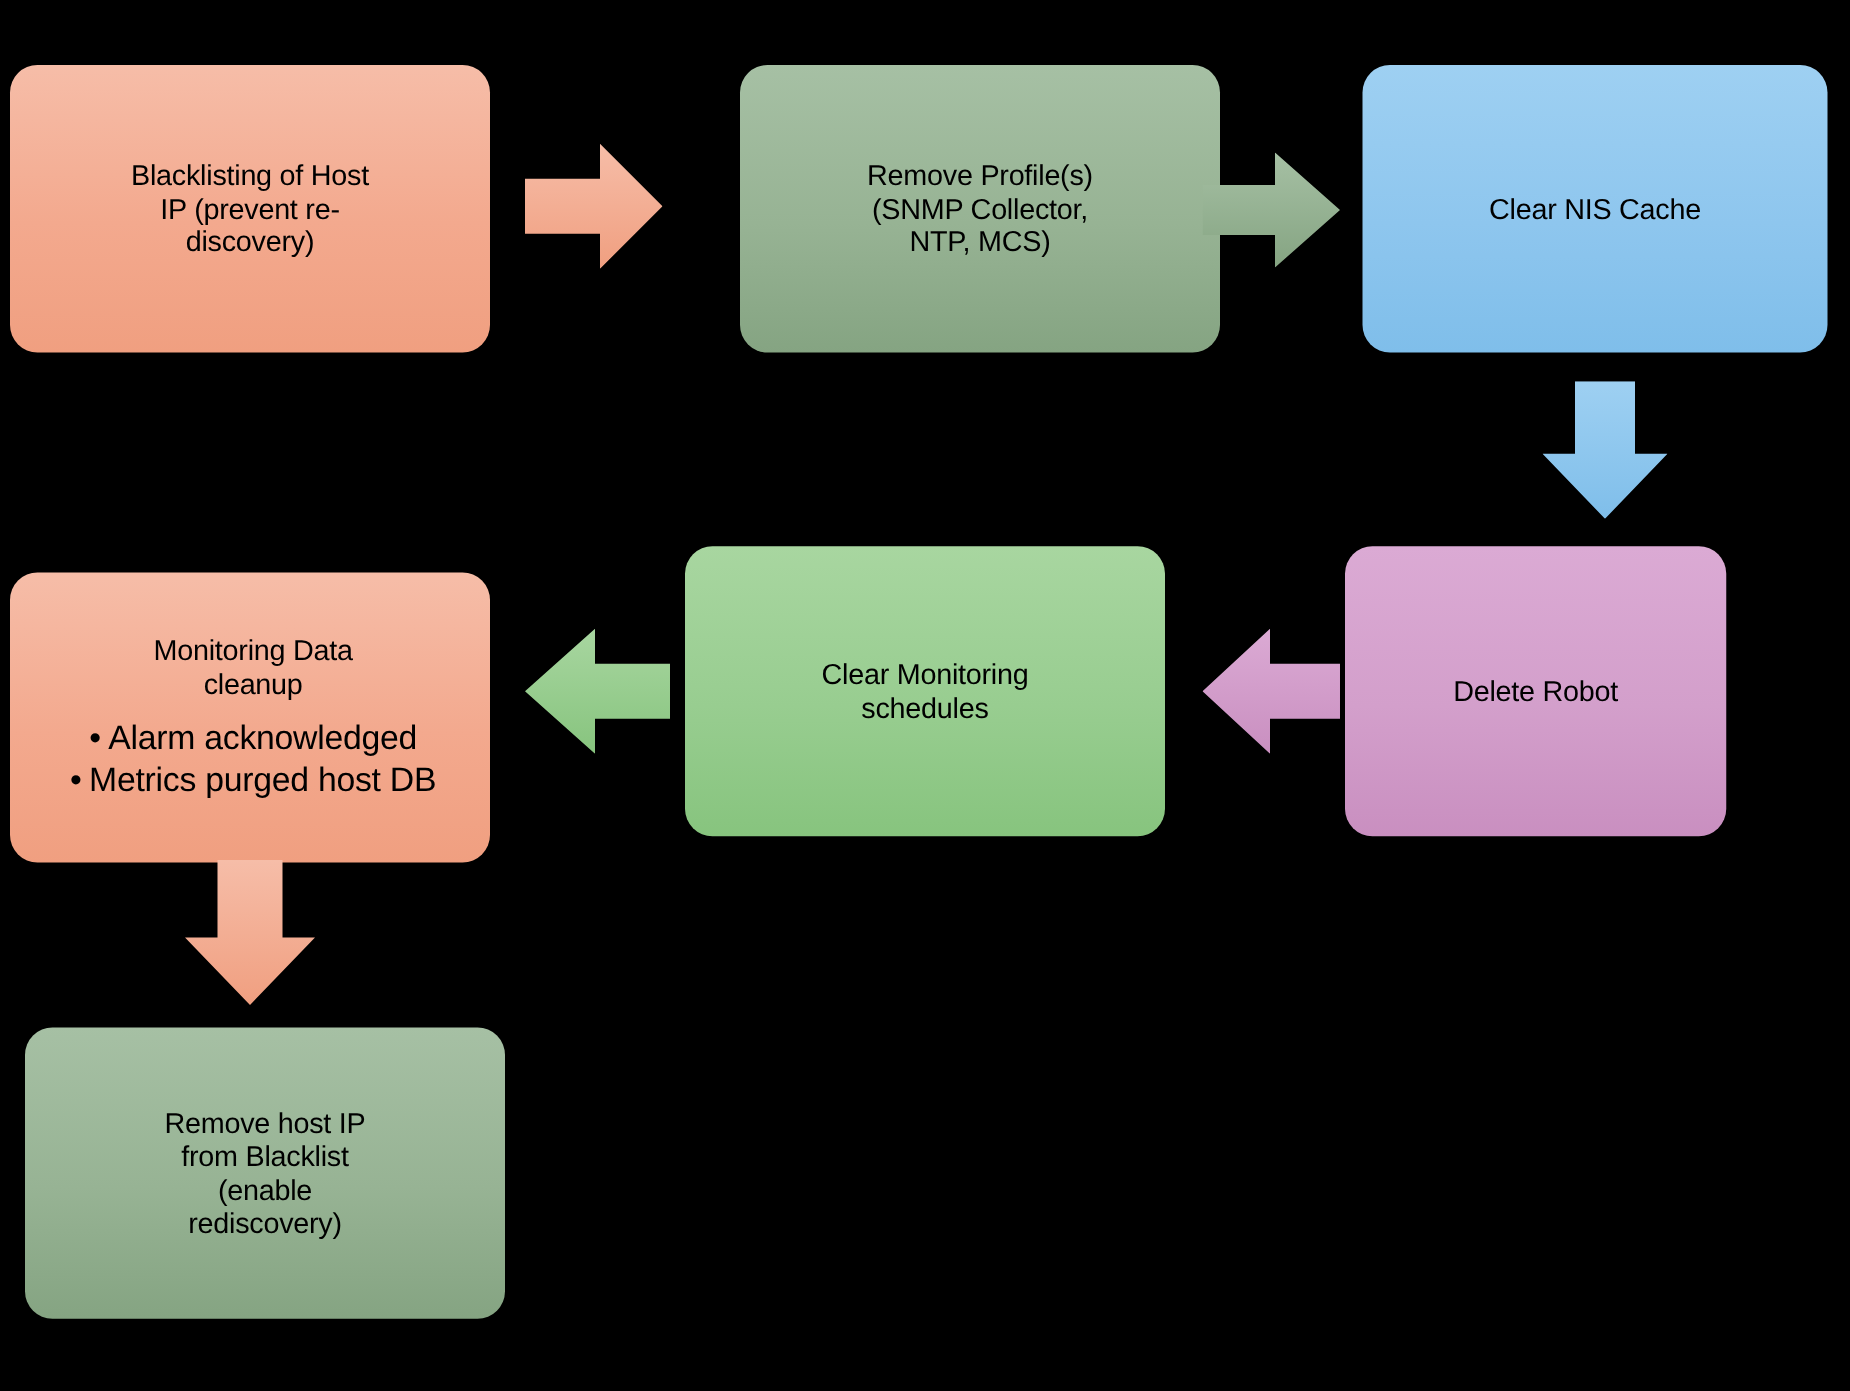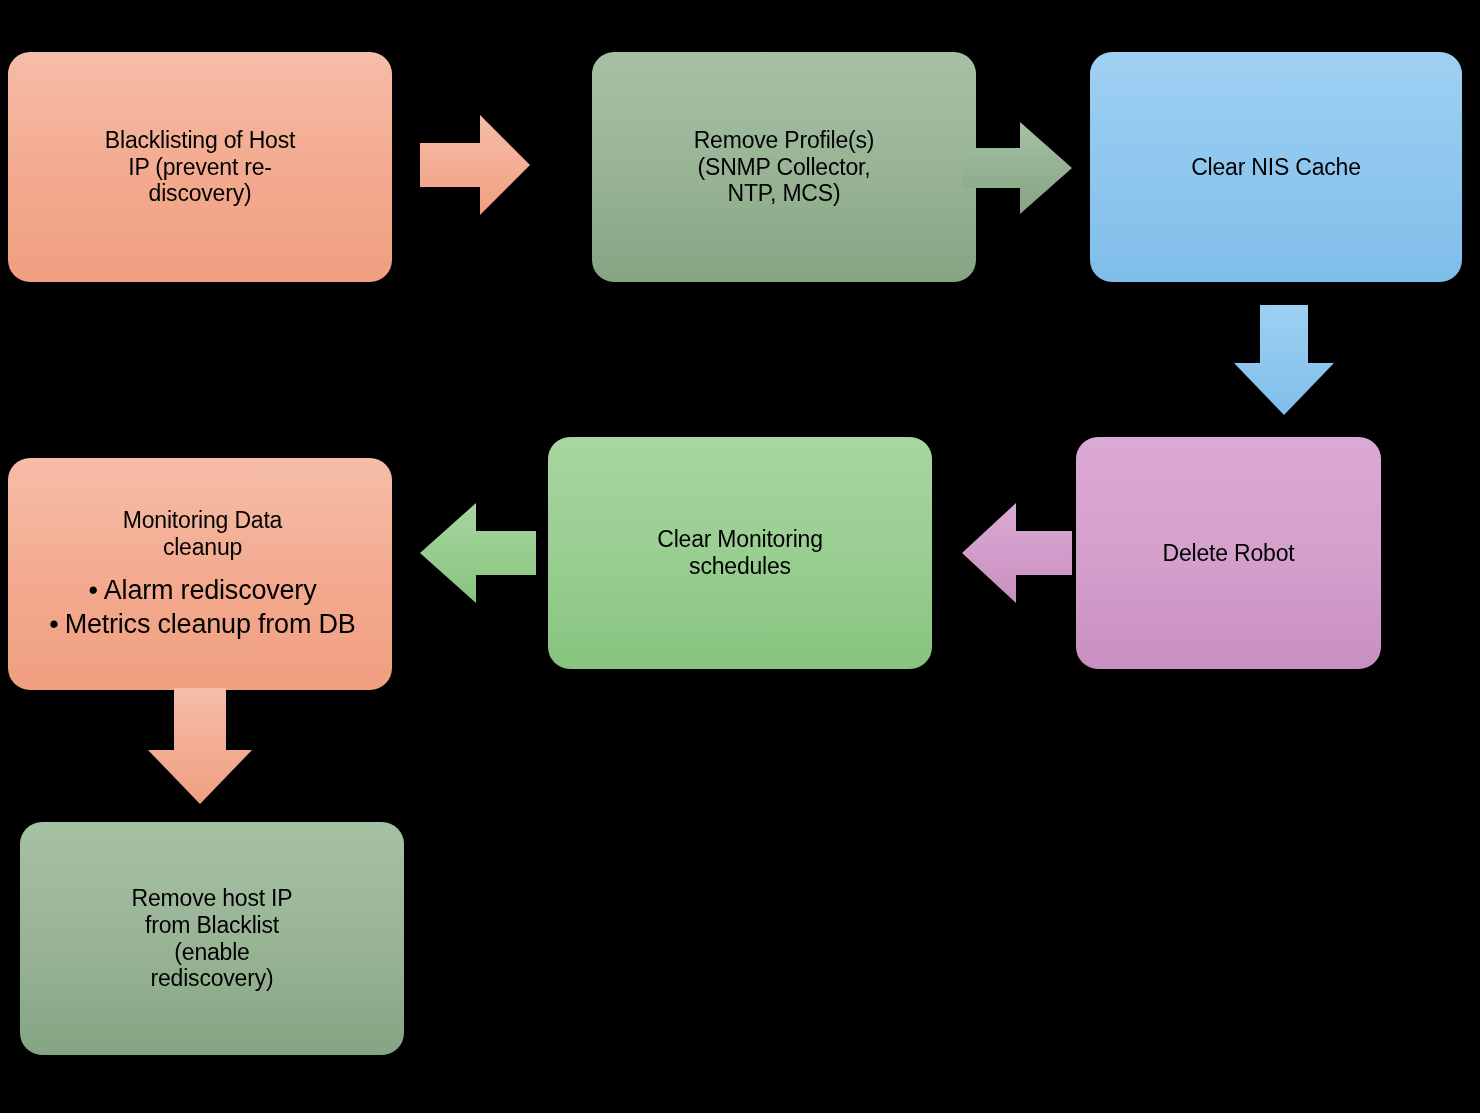--- a/index.html
+++ b/index.html
@@ -141,22 +141,22 @@
         </linearGradient>
       </defs>
       <polygon points="26,0 74,0 74,58 100,58 50,110 0,58 26,58" fill="url(#gradArrowBlue)"></polygon>
     </svg>
   </div>
 
   <div class="node fill-salmon" id="node-monitoring">
     <div class="title">Monitoring Data
 cleanup</div>
     <div class="bullets">
-      <div class="bullet-line"><span class="dot">•</span><span>Alarm rediscovery</span></div>
-      <div class="bullet-line"><span class="dot">•</span><span>Metrics cleanup from DB</span></div>
+      <div class="bullet-line"><span class="dot">•</span><span>Alarm acknowledged</span></div>
+      <div class="bullet-line"><span class="dot">•</span><span>Metrics purged host DB</span></div>
     </div>
   </div>
 
   <div class="arrow" id="arrow-5">
     <svg viewBox="0 0 116 100" preserveAspectRatio="none" aria-hidden="true">
       <defs>
         <linearGradient id="gradArrowGreen" x1="0" y1="0" x2="0" y2="1">
           <stop offset="0%" stop-color="#a8d6a0"></stop>
           <stop offset="100%" stop-color="#87c47e"></stop>
         </linearGradient>

